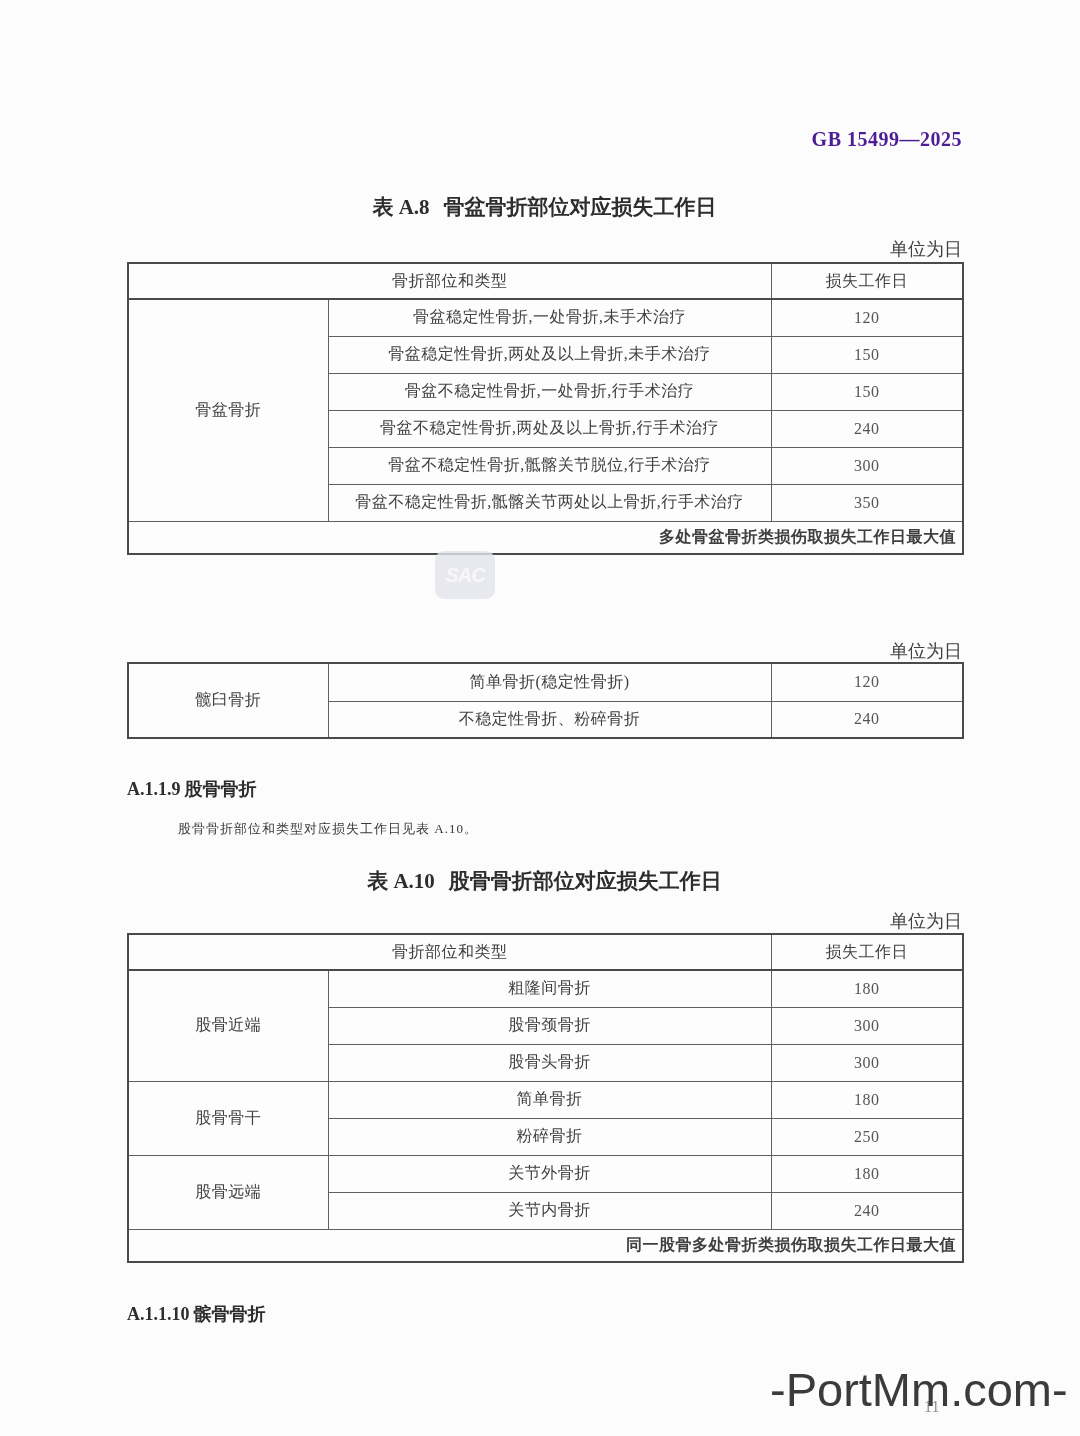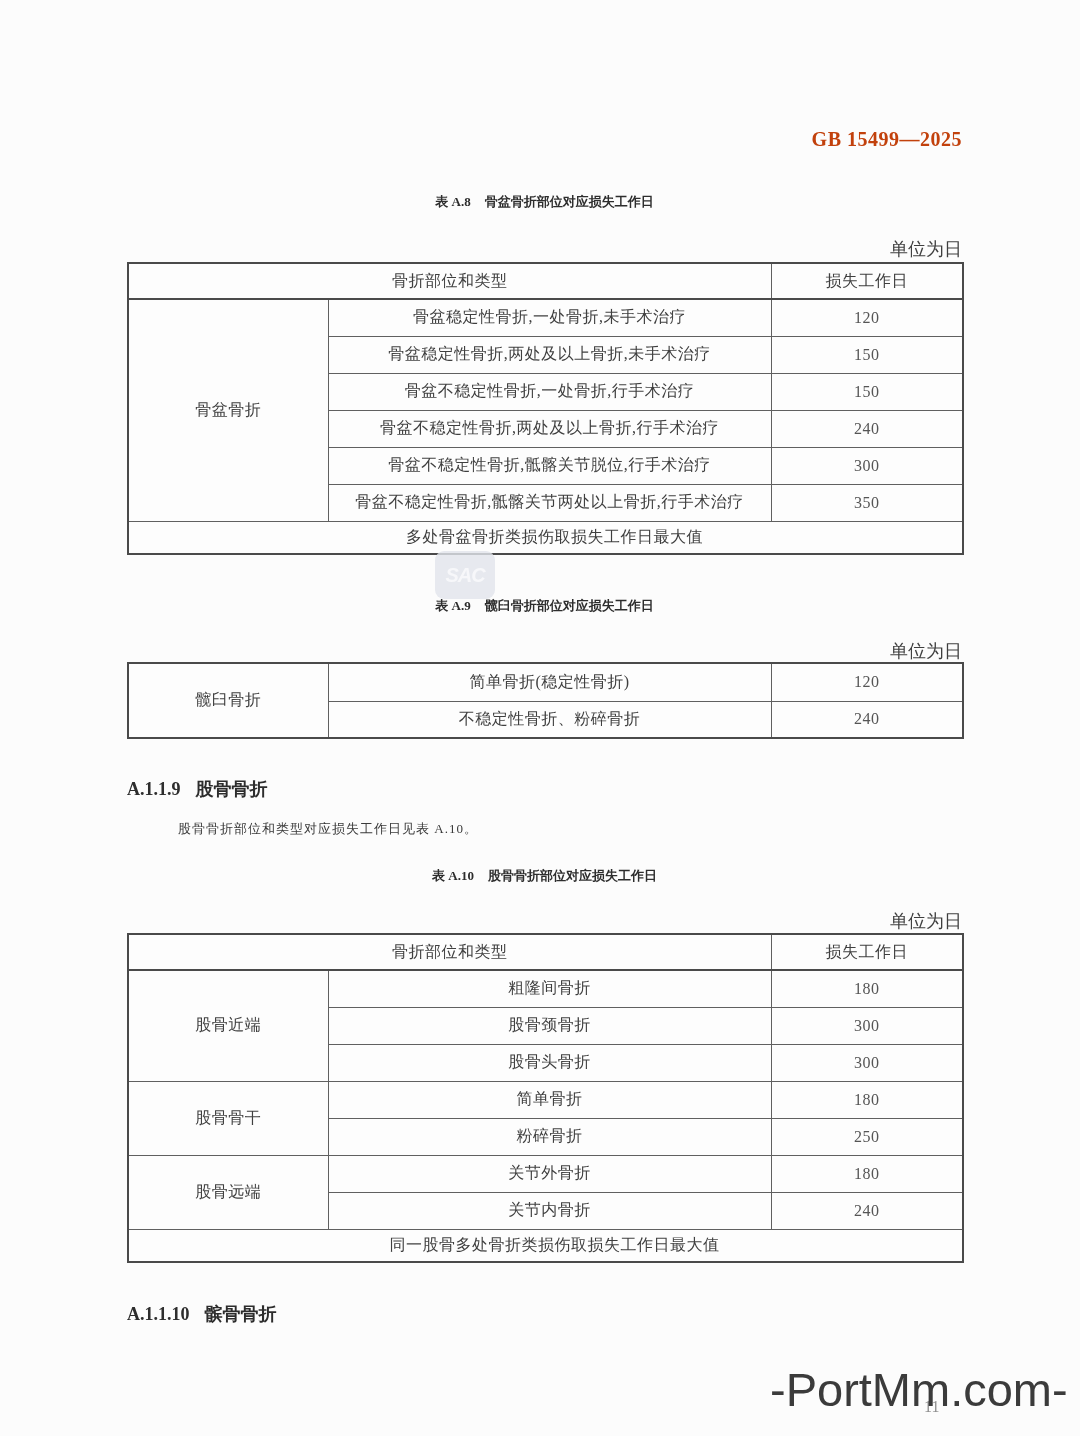--- a/index.html
+++ b/index.html
@@ -8,55 +8,55 @@
     background: #fcfcfc;
     font-family: "Liberation Serif", "DejaVu Serif", serif;
     color: #3a3a3a;
     position: relative;
     overflow: hidden;
   }
   .page { position: absolute; inset: 0; }
 
   .gb-header {
     position: absolute; top: 128px; right: 118px;
-    font-weight: bold; font-size: 20px; letter-spacing: 0.5px; color: #c2410c;
+    font-weight: bold; font-size: 20px; letter-spacing: 0.5px; color: #4c1d95;
   }
 
   .tbl-title {
     position: absolute; left: 127px; width: 835px; text-align: center;
-    font-weight: bold; font-size: 13px; color: #2d2d2d;
+    font-weight: bold; font-size: 21px; color: #2d2d2d;
   }
   .tbl-caption { margin-left: 14px; }
 
   .unit {
     position: absolute; right: 118px; font-size: 18px; color: #3f3f3f;
   }
 
   table.gbtable {
     position: absolute; left: 127px; width: 835px;
     border-collapse: collapse; table-layout: fixed;
     background: #fdfdfd; font-size: 16px; color: #3f3f3f;
     border: 2px solid #4a4a4a;
   }
   .gbtable td {
     border: 1px solid #606060;
     text-align: center; vertical-align: middle;
     height: 37px; padding: 0 6px;
     letter-spacing: 0.5px;
   }
   .gbtable tr.thead td { height: 36px; border-bottom: 2px solid #4a4a4a; }
-  .gbtable tr.tfoot td { text-align: center; padding-left: 24px; height: 33px; }
+  .gbtable tr.tfoot td { text-align: right; padding-left: 24px; height: 33px; font-weight: bold; }
   .gbtable td.num { color: #555; }
   .c1 { width: 200px; } .c2 { width: 443px; } .c3 { width: 192px; }
 
   .sect {
     position: absolute; left: 127px;
     font-weight: bold; font-size: 18px; color: #2d2d2d;
   }
-  .sect-title { margin-left: 15px; }
+  .sect-title { margin-left: 4px; }
   .para {
     position: absolute; left: 178px; font-size: 13px; color: #3a3a3a;
     letter-spacing: 1px;
   }
 
   .sac-logo {
     position: absolute; left: 435px; top: 551px; width: 60px; height: 48px;
     background: #e2e5ec; border-radius: 9px; opacity: 0.8;
     display: flex; align-items: center; justify-content: center;
     z-index: 0;
@@ -127,23 +127,20 @@
       <tr class="tfoot">
         <td colspan="3">多处骨盆骨折类损伤取损失工作日最大值</td>
       </tr>
     </tbody>
   </table>
 
   <div class="sac-logo">
     <span>SAC</span>
   </div>
 
-  <div class="tbl-title" style="top:597px">
-    <span>表 A.9</span><span class="tbl-caption">髋臼骨折部位对应损失工作日</span>
-  </div>
   <div class="unit" style="top:639px">单位为日</div>
 
   <table class="gbtable" style="top:662px">
     <colgroup>
         <col class="c1">
         <col class="c2">
         <col class="c3">
       </colgroup>
     <tbody>
       <tr>

